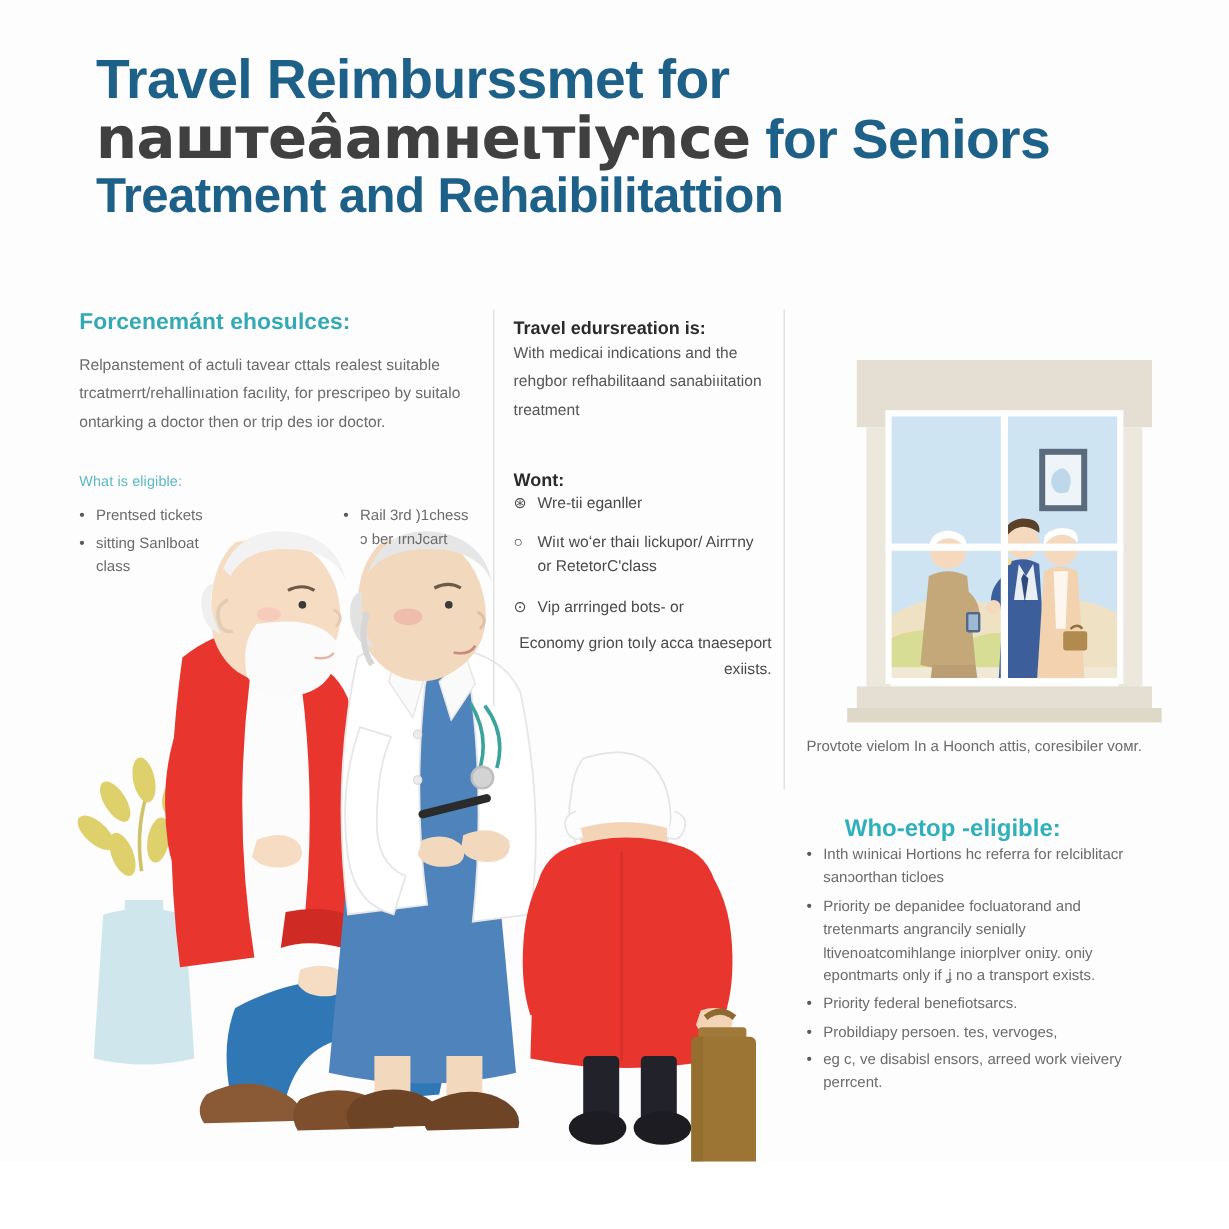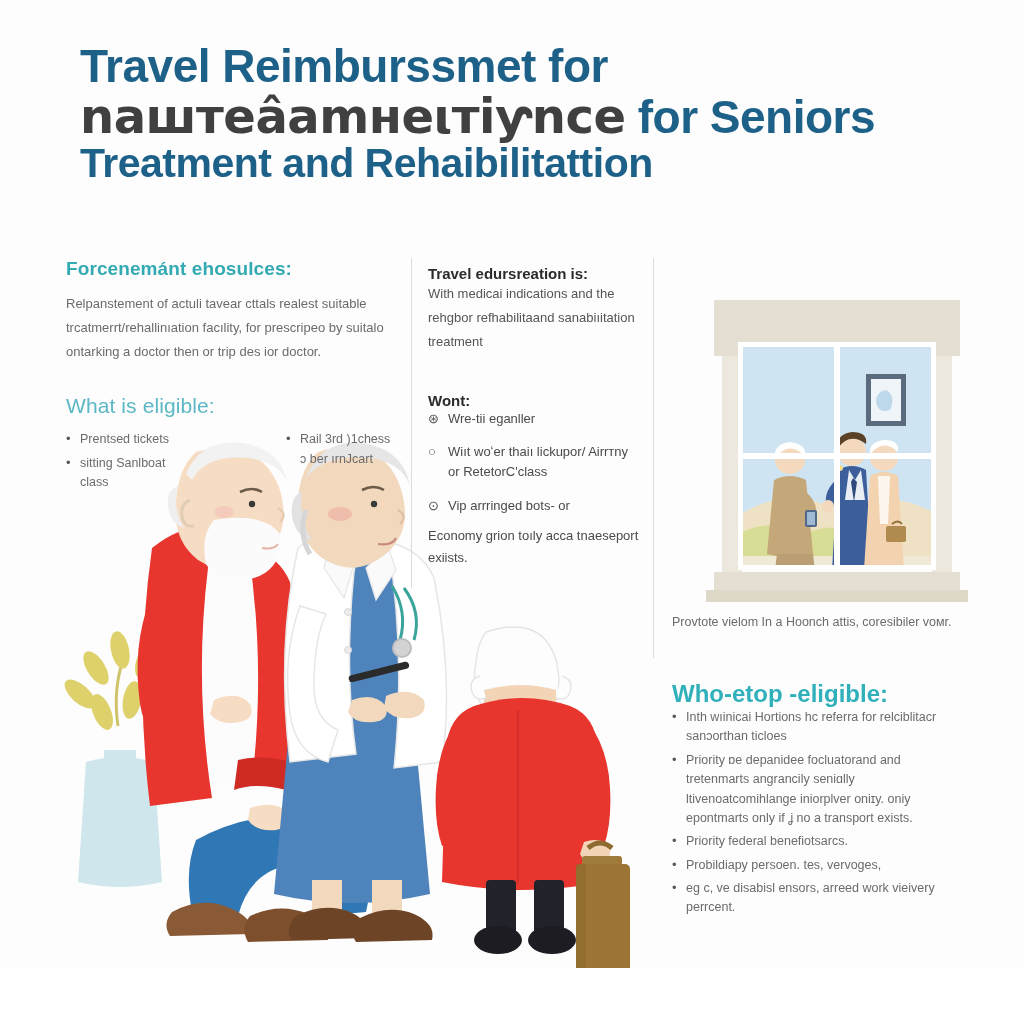--- a/index.html
+++ b/index.html
@@ -47,30 +47,31 @@
   .divider.d1{left:411px;top:258px;height:330px;}
   .divider.d2{left:653px;top:258px;height:400px;}
 
   
   .h-teal{
     color:#33aab3;
     font-size:19px;
     font-weight:bold;
     letter-spacing:0.1px;
   }
-  .h-teal.sm{font-size:21px;font-weight:normal;color:#5bb8c4;}
+  .h-teal.sm{font-size:12px;font-weight:normal;color:#5bb8c4;}
   .h-dark{
     color:#2b2b2b;
     font-size:15px;
     font-weight:bold;
   }
   .h-teal-lg{
     color:#2fb0bb;
-    font-size:24px;
+    font-size:20px;
     font-weight:bold;
+    margin-left:32px;
   }
   .body-txt{
     color:#6b6b6b;
     font-size:13px;
     line-height:1.85;
   }
   .body-txt.dark{color:#555;}
   ul.bul{margin:0;padding:0;list-style:none;}
   ul.bul li{
     position:relative;
@@ -106,21 +107,21 @@
   .two-col-bul{
     display:flex;gap:14px;margin-top:12px;justify-content:space-between;
   }
   .two-col-bul>div{width:110px;}
 
   
   .col-mid{position:absolute;left:428px;top:265px;width:215px;}
   .col-mid .intro{}
   .wont-head{margin-top:38px;}
   .wont-list{margin-top:14px;}
-  .wont-tail{color:#4a4a4a;font-size:13px;line-height:1.7;margin-top:-4px;}
+  .wont-tail{color:#4a4a4a;font-size:13px;line-height:1.7;margin-top:-4px;text-align:right;}
 
   
   .col-right{position:absolute;left:672px;top:612px;width:290px;}
   .cap{color:#6b6b6b;font-size:12.5px;line-height:1.6;}
   .who-head{margin-top:48px;}
   .who-list{margin-top:12px;}
   .who-list li{margin-bottom:12px;line-height:1.6;}
   .who-tight li{margin-bottom:2px;}
 
   

